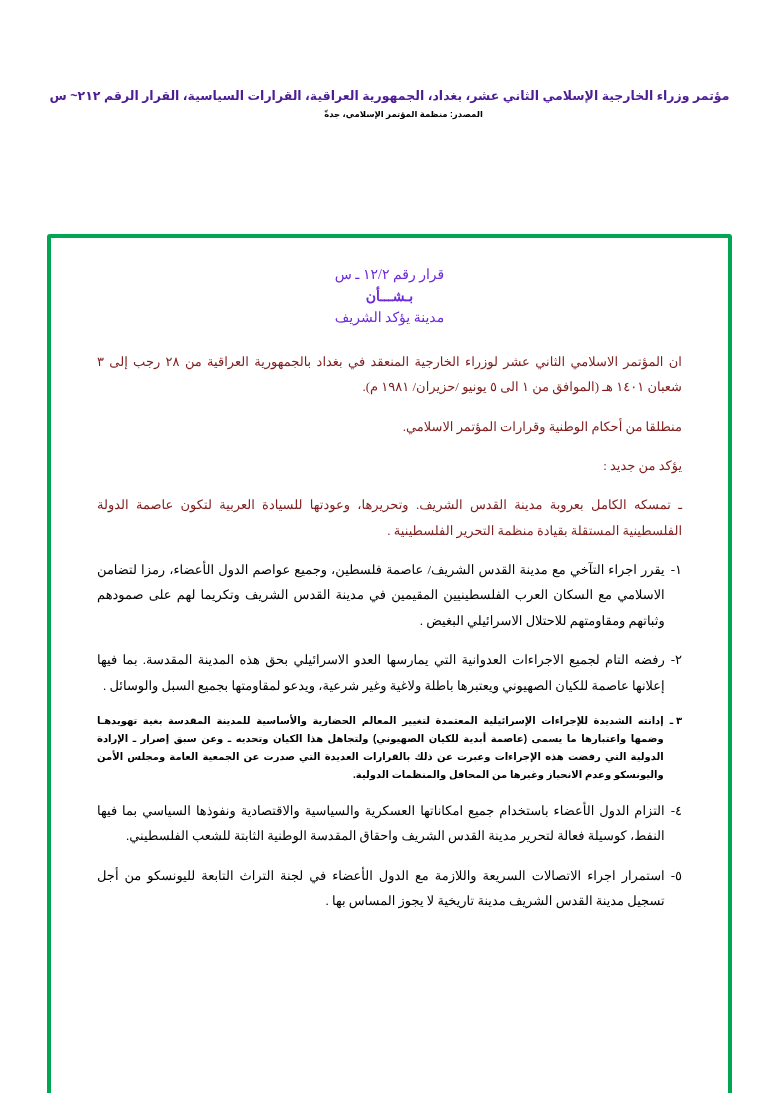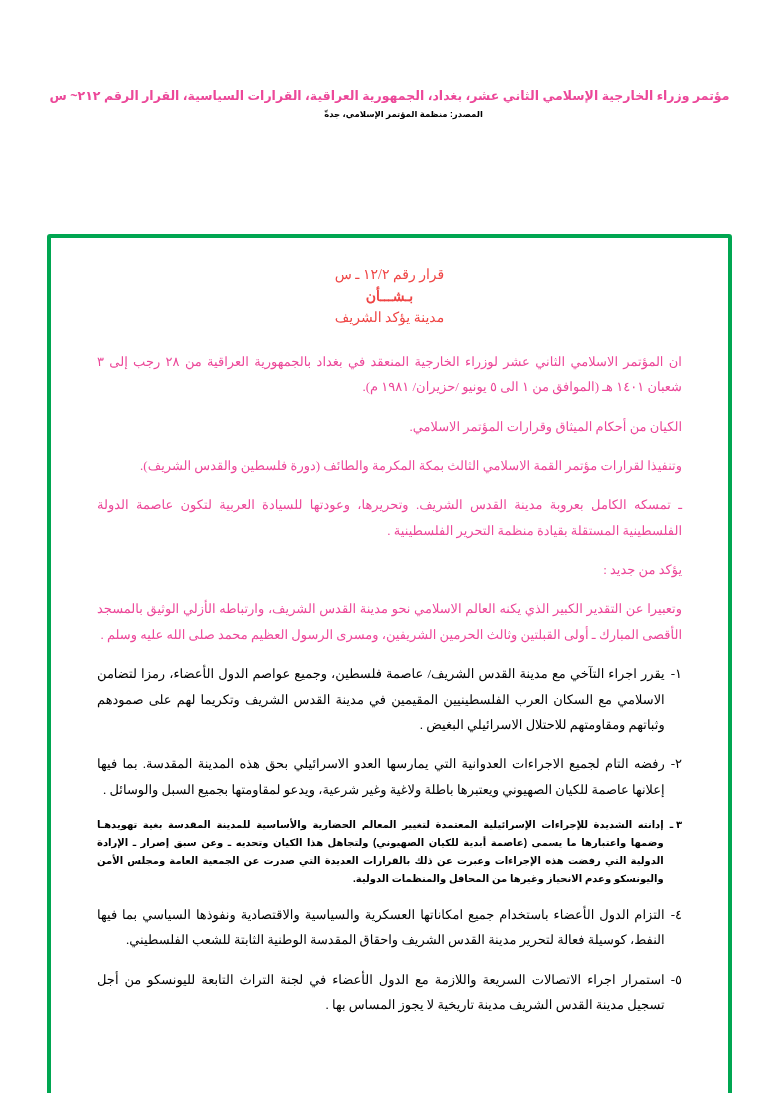--- a/index.html
+++ b/index.html
@@ -28,21 +28,21 @@
   .doc-header {
     margin-top: 88px;
     text-align: center;
     direction: rtl;
   }
   .doc-header .title-line {
     font-family: "Liberation Sans", "DejaVu Sans", sans-serif;
     font-weight: bold;
     font-size: 12.5px;
     letter-spacing: 0px;
-    color: #ec4899;
+    color: #4c1d95;
     line-height: 1.35;
   }
   .doc-header .source-line {
     font-family: "Liberation Sans", "DejaVu Sans", sans-serif;
     font-weight: bold;
     font-size: 8.5px;
     color: #000;
     margin-top: 4px;
     padding-left: 28px;
   }
@@ -62,33 +62,33 @@
   .frame-inner {
     padding: 26px 46px 20px 46px;
     direction: rtl;
   }
 
   
   .res-head {
     text-align: center;
     font-size: 14px;
     line-height: 1.55;
-    color: #ef4444;
+    color: #6d28d9;
     font-family: "Liberation Serif", "DejaVu Serif", serif;
   }
   .res-head .l1 { letter-spacing: 1px; }
   .res-head .l2 { letter-spacing: 3px; font-weight: bold; }
   .res-head .l3 { letter-spacing: 1px; margin-bottom: 2px;}
 
   
   .para {
     font-size: 13px;
     line-height: 1.95;
     text-align: justify;
-    color: #ec4899;
+    color: #7f1d1d;
     margin-top: 14px;
     letter-spacing: 0.2px;
   }
   .para.first { margin-top: 20px; }
 
   .para.short {
     text-align: right;
   }
 
   
@@ -134,25 +134,23 @@
   <div class="frame">
     <div class="frame-inner">
 
       <div class="res-head">
         <div class="l1">قرار رقم ١٢/٢ ـ س</div>
         <div class="l2">بـشـــأن</div>
         <div class="l3">مدينة يؤكد الشريف</div>
       </div>
 
       <div class="para first">ان المؤتمر الاسلامي الثاني عشر لوزراء الخارجية المنعقد في بغداد بالجمهورية العراقية من ٢٨ رجب إلى ٣ شعبان ١٤٠١ هـ (الموافق من ١ الى ٥ يونيو /حزيران/ ١٩٨١ م).</div>
-      <div class="para short">الكيان من أحكام الميثاق وقرارات المؤتمر الاسلامي.</div>
-      <div class="para">وتنفيذا لقرارات مؤتمر القمة الاسلامي الثالث بمكة المكرمة والطائف (دورة فلسطين والقدس الشريف).</div>
+      <div class="para short">منطلقا من أحكام الوطنية وقرارات المؤتمر الاسلامي.</div>
+      <div class="para short">يؤكد من جديد :</div>
       <div class="para">ـ تمسكه الكامل بعروبة مدينة القدس الشريف. وتحريرها، وعودتها للسيادة العربية لتكون عاصمة الدولة الفلسطينية المستقلة بقيادة منظمة التحرير الفلسطينية .</div>
-      <div class="para short">يؤكد من جديد :</div>
-      <div class="para">وتعبيرا عن التقدير الكبير الذي يكنه العالم الاسلامي نحو مدينة القدس الشريف، وارتباطه الأزلي الوثيق بالمسجد الأقصى المبارك ـ أولى القبلتين وثالث الحرمين الشريفين، ومسرى الرسول العظيم محمد صلى الله عليه وسلم .</div>
 
       <div class="item">
         <div class="num">١-</div>
         <div class="txt">يقرر اجراء التآخي مع مدينة القدس الشريف/ عاصمة فلسطين، وجميع عواصم الدول الأعضاء، رمزا لتضامن الاسلامي مع السكان العرب الفلسطينيين المقيمين في مدينة القدس الشريف وتكريما لهم على صمودهم وثباتهم ومقاومتهم للاحتلال الاسرائيلي البغيض .</div>
       </div>
 
       <div class="item">
         <div class="num">٢-</div>
         <div class="txt">رفضه التام لجميع الاجراءات العدوانية التي يمارسها العدو الاسرائيلي بحق هذه المدينة المقدسة. بما فيها إعلانها عاصمة للكيان الصهيوني ويعتبرها باطلة ولاغية وغير شرعية، ويدعو لمقاومتها بجميع السبل والوسائل .</div>
       </div>

